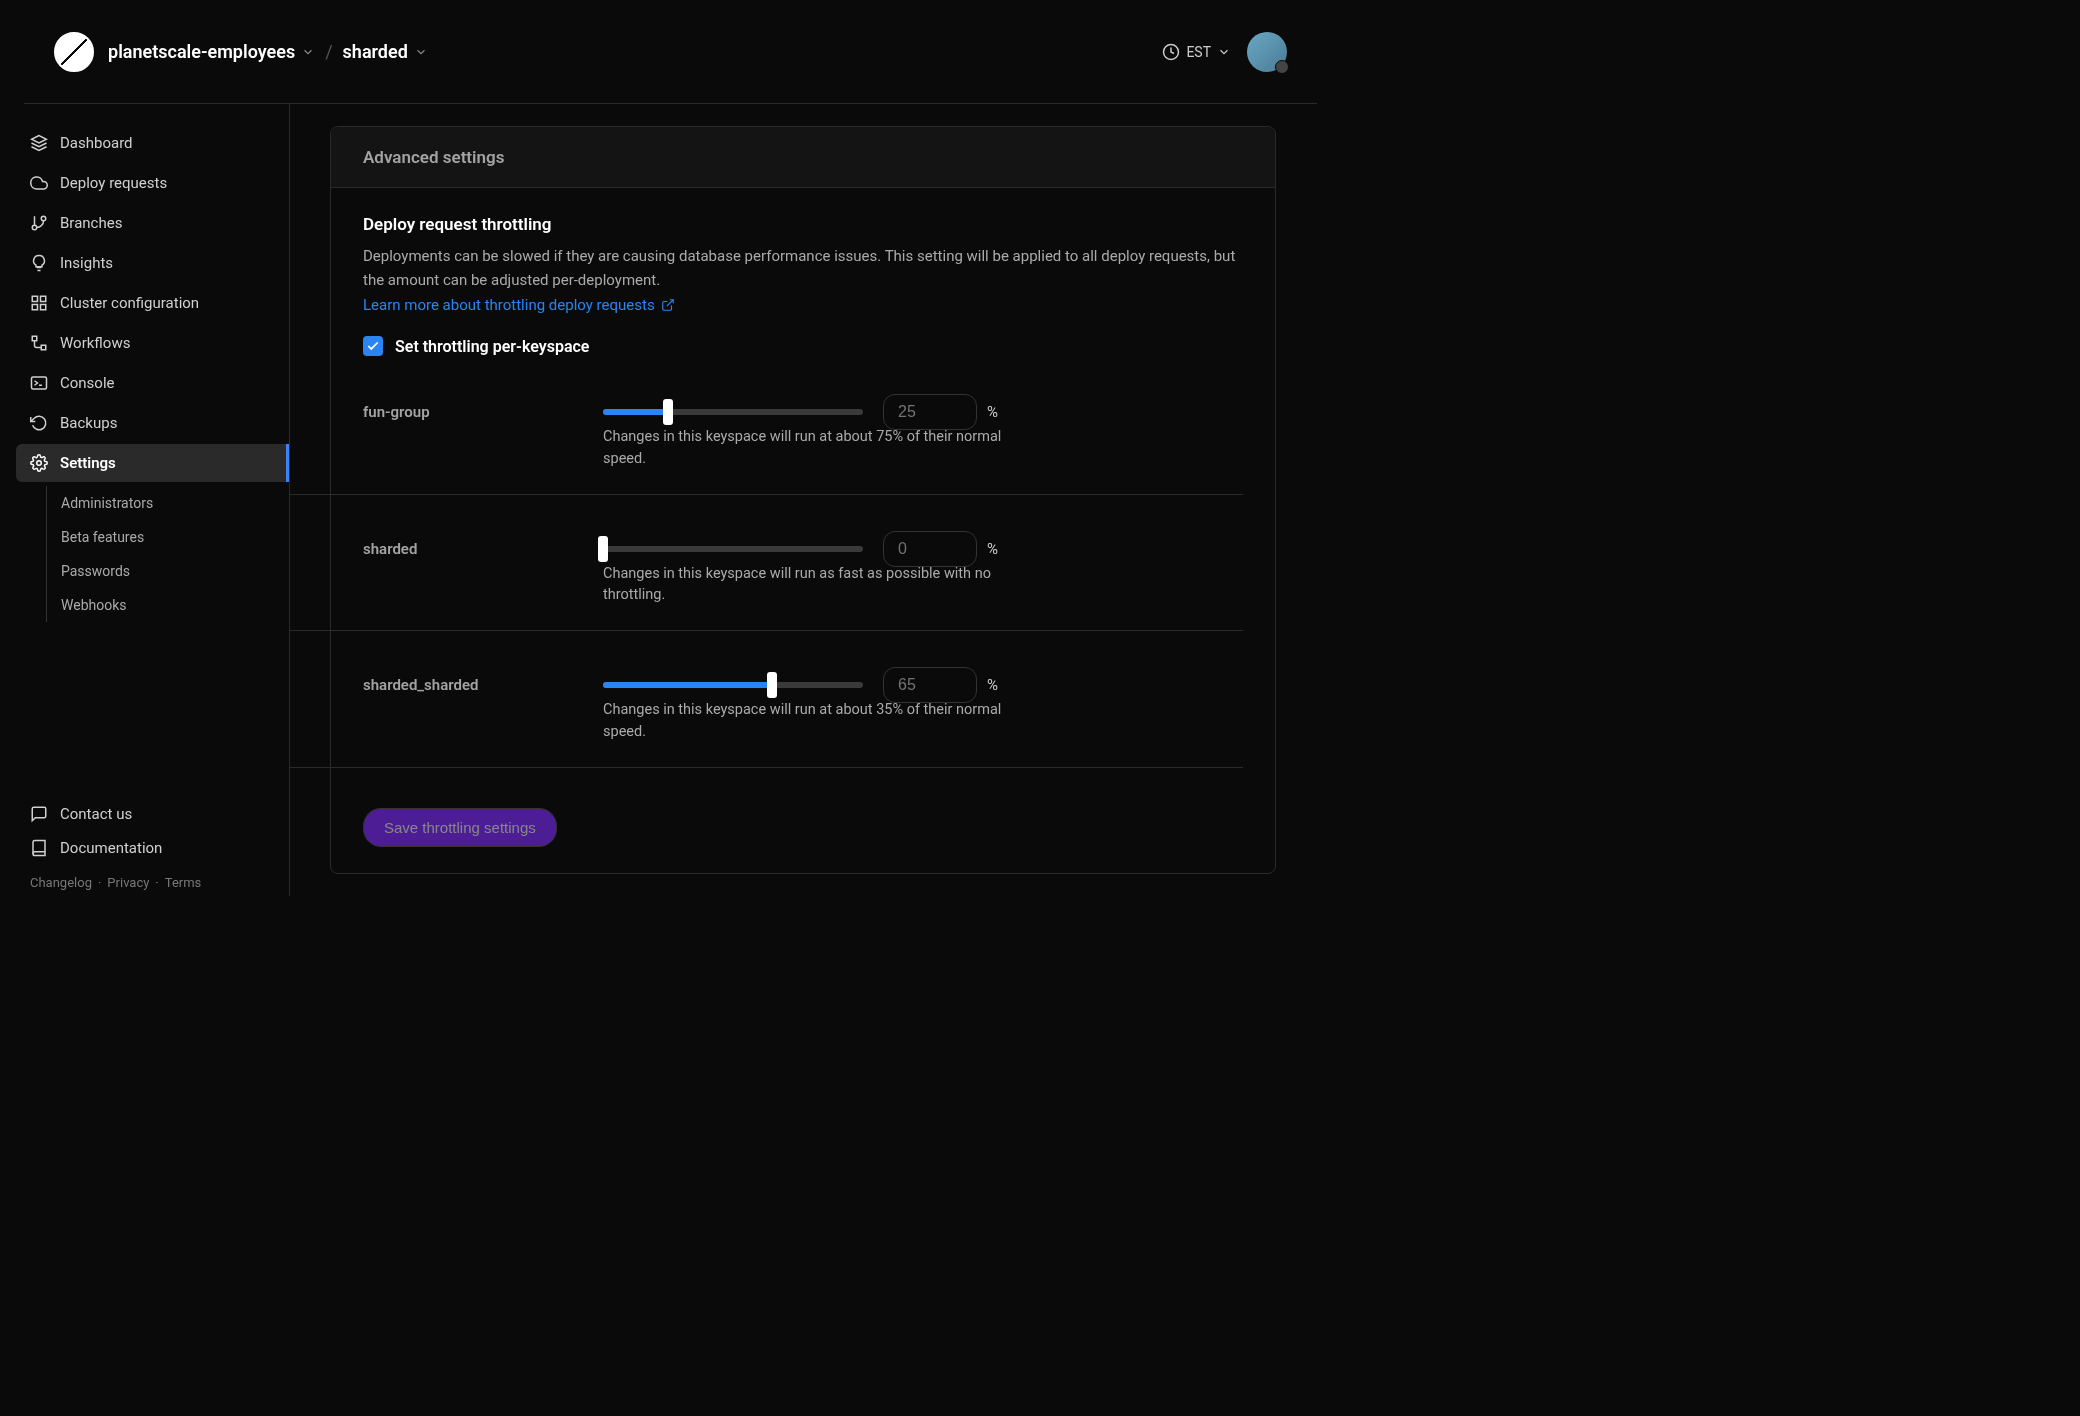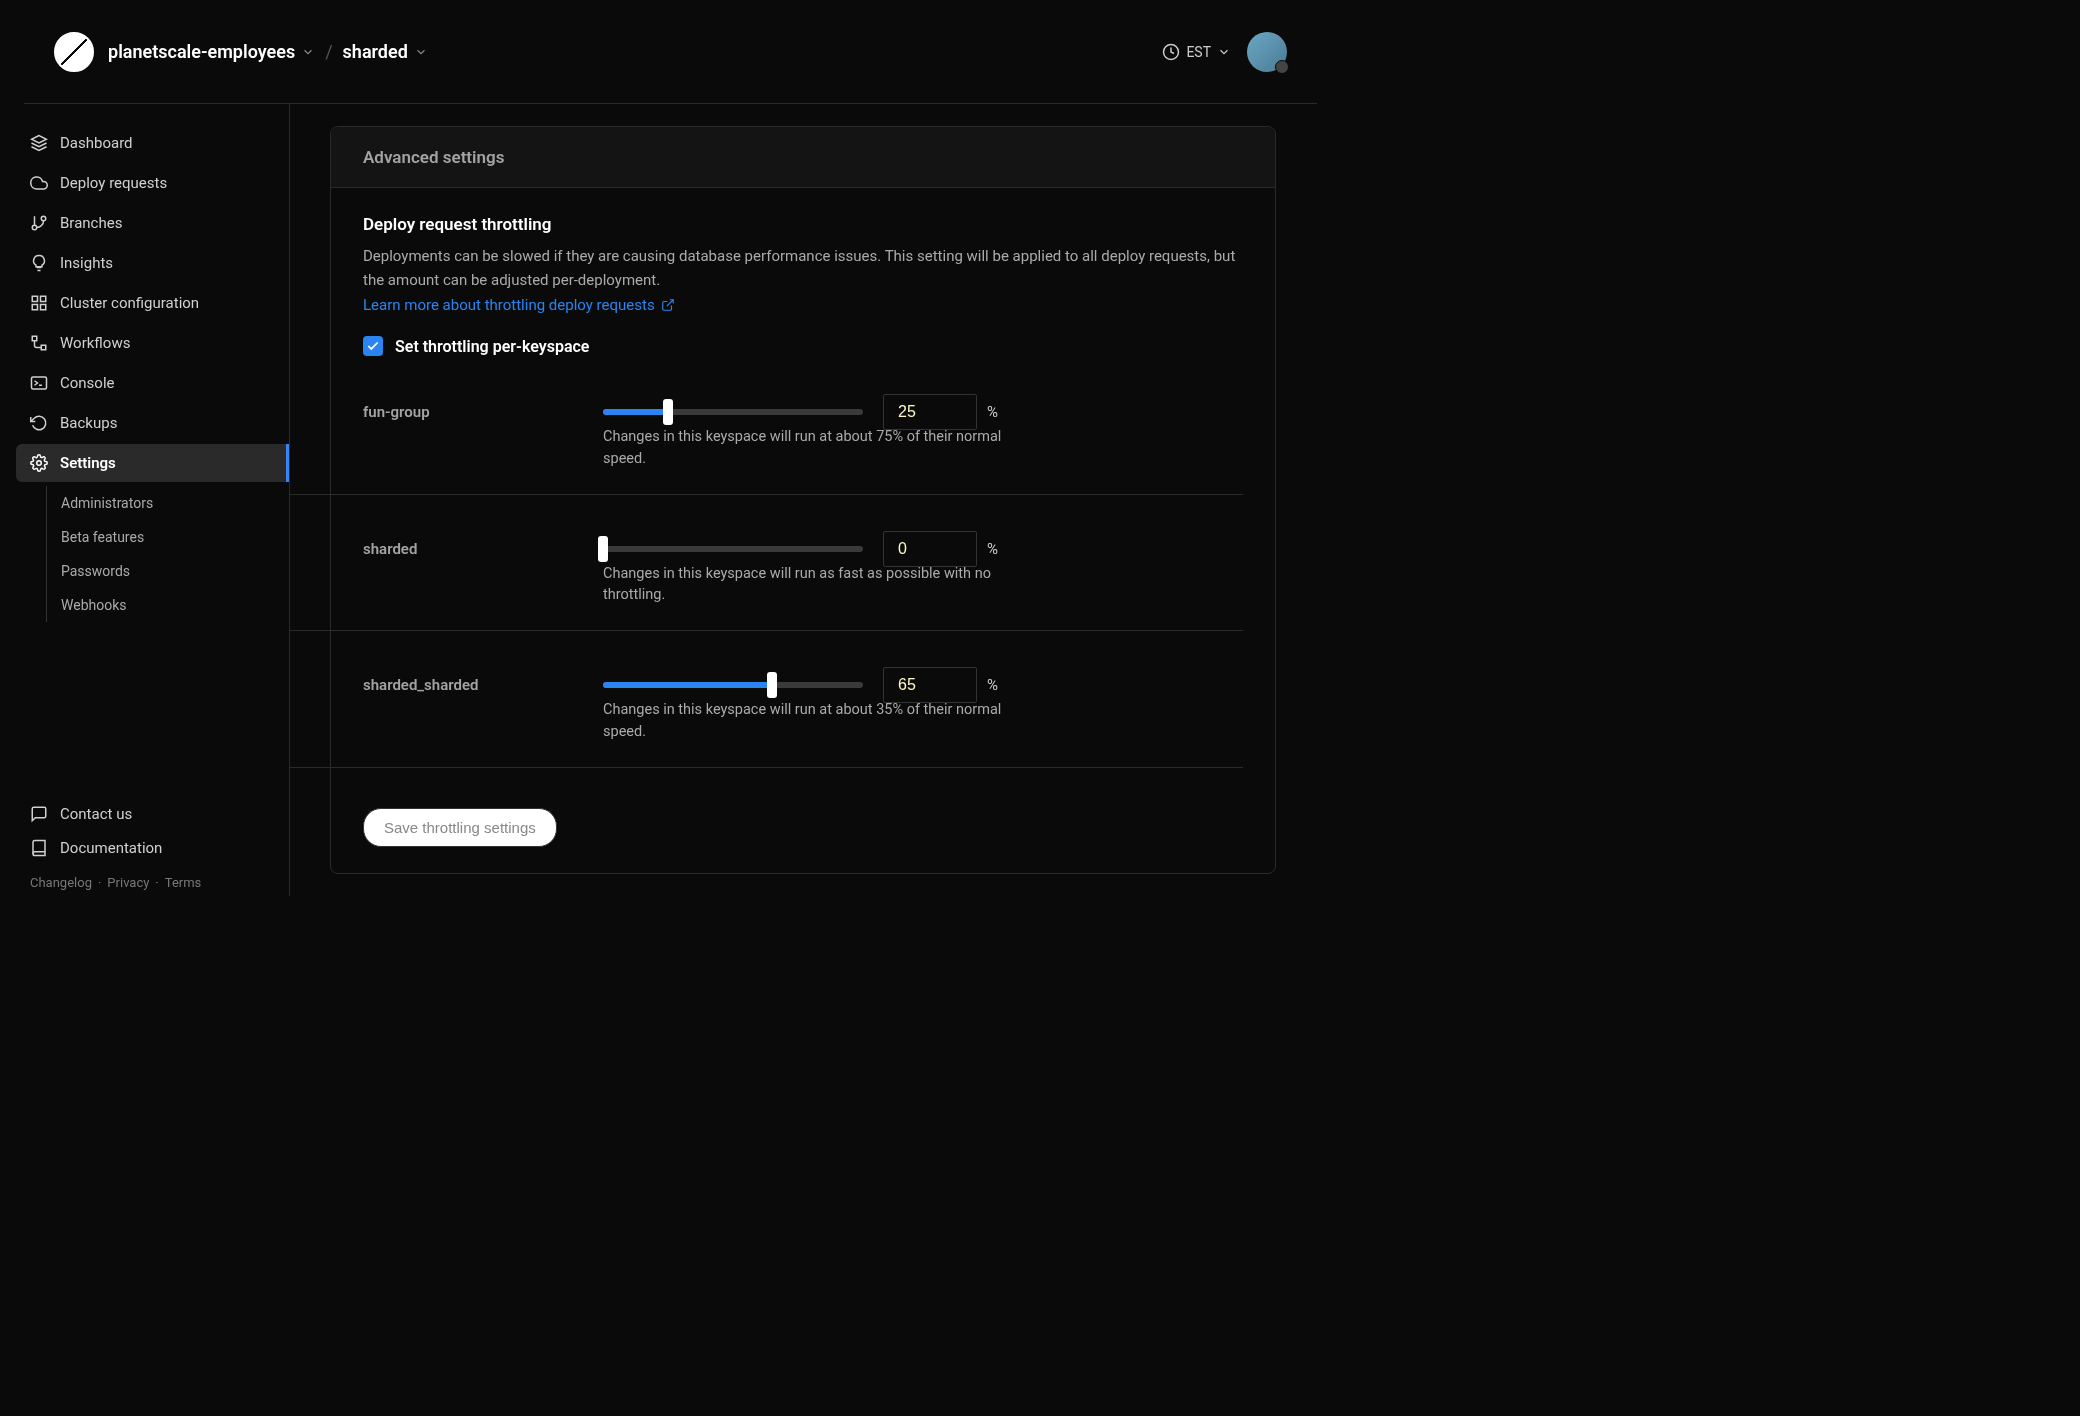--- a/index.html
+++ b/index.html
@@ -128,33 +128,33 @@
   position: absolute; left: 0; top: 0; height: 100%;
   background: #2a84f1; border-radius: 3px;
 }
 .slider-thumb {
   position: absolute; top: 50%; transform: translate(-50%, -50%);
   width: 10px; height: 26px; background: #fff;
   border-radius: 3px; cursor: grab;
 }
 .value-cell { display: flex; align-items: center; gap: 10px; }
 .num-input {
-  background: #0a0a0a; border: 1px solid #333; border-radius: 2px;
-  color: #fef9c3; font-size: 16px; padding: 8px 14px; width: 94px;
+  background: #0a0a0a; border: 1px solid #333; border-radius: 12px;
+  color: #737373; font-size: 16px; padding: 8px 14px; width: 94px;
 }
 .percent { color: #ccc; font-size: 15px; }
 .hint {
   grid-column: 2 / span 2; color: #aaa; font-size: 14.5px;
   padding-left: 240px; margin-top: -4px; line-height: 1.5;
   margin-left: -240px;
 }
 .hint-inner { margin-left: 240px; max-width: 420px; }
 .save-btn {
   margin-top: 22px; padding: 10px 20px;
-  background: #ffffff; border: 1px solid #333; border-radius: 18px;
+  background: #4c1d95; border: 1px solid #333; border-radius: 18px;
   color: #888; font-size: 15px; cursor: not-allowed;
 }
 </style>
 </head>
 <body>
 
 <div class="header">
   <div class="header-left">
     <div class="logo"></div>
     <div class="breadcrumb">

